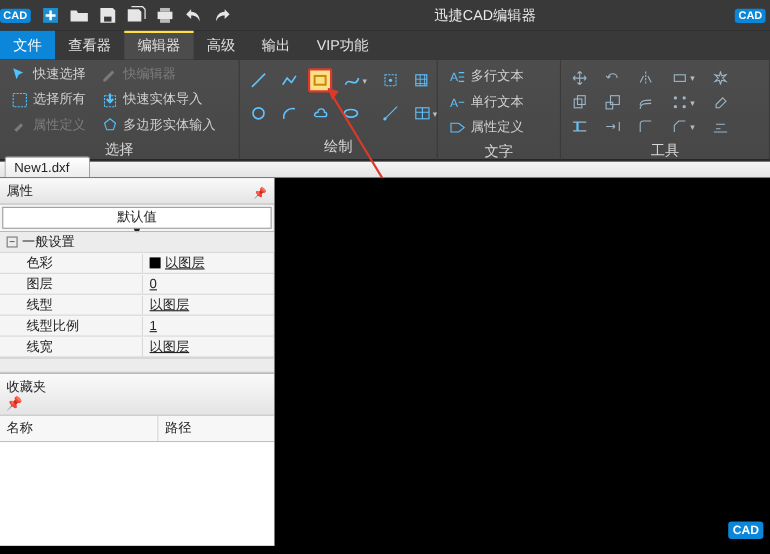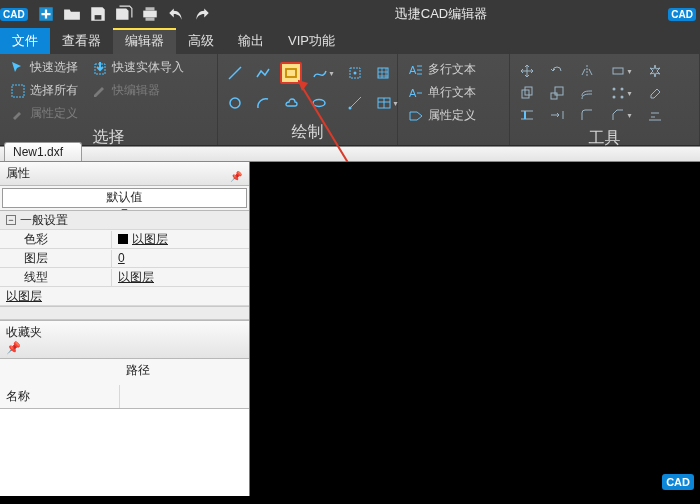--- a/index.html
+++ b/index.html
@@ -9,21 +9,21 @@
   .tb-icon svg { width:18px; height:18px; }
   .app-title { flex:1; text-align:center; font-size:13px; color:#e8e8e8; }
   .tb-cad-badge { background:#0b86d8; border-radius:3px; padding:1px 3px; font-size:10px; font-weight:bold; color:#fff; margin-right:4px; }
   .menubar { height:26px; background:#393939; display:flex; align-items:flex-end; font-size:13px; color:#e0e0e0; }
   .menu-item { padding:4px 12px; cursor:pointer; display:flex; align-items:center; }
   .menu-item.filetab { background:#0b86d8; color:#fff; }
   .menu-item.active { background:#4c4c4c; border-top:2px solid #fde047; padding-top:2px; }
   .ribbon { height:92px; background:linear-gradient(#4d4d4d,#474747); display:flex; color:#d0d0d0; font-size:12px; border-bottom:1px solid #2a2a2a; position:relative; }
   .rgroup { display:flex; flex-direction:column; border-right:1px solid #3a3a3a; padding:2px 6px 0 6px; }
   .rgroup .body { flex:1; display:flex; }
-  .rgroup .label { text-align:center; font-size:16px; color:#d8d8d8; padding:2px 0 3px; }
+  .rgroup .label { text-align:center; font-size:13px; color:#d8d8d8; padding:2px 0 3px; }
   .stackbtn { display:flex; align-items:center; gap:4px; padding:3px 4px; cursor:pointer; white-space:nowrap; }
   .stackbtn.disabled { color:#7d7d7d; }
   .stackcol { display:flex; flex-direction:column; gap:0px; }
   .ricon { width:16px; height:16px; display:inline-flex; align-items:center; justify-content:center; }
   .ricon svg { width:16px; height:16px; }
   .toolgrid { display:grid; grid-auto-flow:column; grid-template-rows:repeat(2,28px); gap:2px 6px; align-content:start; }
   .toolgrid3 { display:grid; grid-auto-flow:column; grid-template-rows:repeat(3,22px); gap:0px 8px; align-content:start; }
   .tbtn { width:22px; height:22px; display:flex; align-items:center; justify-content:center; cursor:pointer; }
   .tbtn svg { width:16px; height:16px; }
   .tbtn.wide { width:30px; }
@@ -32,30 +32,30 @@
   .tabstrip { height:16px; background:linear-gradient(#f5f5f5,#e4e4e4); border-top:1px solid #888; border-bottom:1px solid #888; display:flex; align-items:flex-end; padding-left:4px; }
   .doctab { background:linear-gradient(#fff,#ececec); border:1px solid #9a9a9a; border-bottom:none; padding:2px 18px 2px 8px; font-size:12px; color:#222; border-radius:3px 3px 0 0; position:relative; }
   .main { display:flex; height:334px; }
   .panel { width:250px; background:#f5f5f5; border-right:1px solid #7a7a7a; font-size:12px; color:#222; display:flex; flex-direction:column; }
   .panel-head { background:linear-gradient(#fafafa,#e4e4e4); border-bottom:1px solid #b8b8b8; padding:3px 6px; display:flex; justify-content:space-between; align-items:flex-end; }
   .panel-head .pin { font-size:10px; }
   .combo { margin:2px; height:20px; border:1px solid #9a9a9a; background:#fff; display:flex; align-items:center; justify-content:space-between; padding:0 4px;flex-direction:column; }
   .combo .caret { font-size:10px; }
   .proptable { border-top:1px solid #b8b8b8; }
   .proprow { display:flex; border-bottom:1px solid #d8d8d8; height:19px; align-items:center; }
-  .proprow .k { width:112px; padding-left:24px; border-right:1px solid #d8d8d8; }
+  .proprow .k { width:130px; padding-left:24px; border-right:1px solid #d8d8d8; }
   .proprow .v { flex:1; padding-left:6px; display:flex; align-items:center; gap:4px;text-decoration:underline; }
   .proprow.header { background:#ececec; }
   .proprow.header .k { padding-left:6px; width:100%; border-right:none; display:flex; align-items:center; gap:4px; }
   .sq { width:10px; height:10px; background:#000; display:inline-block; }
   .collapse { width:10px; height:10px; border:1px solid #777; display:inline-flex; align-items:center; justify-content:center; font-size:9px; line-height:1; }
   .fav-head { background:linear-gradient(#fafafa,#e4e4e4); border-top:1px solid #b8b8b8; border-bottom:1px solid #b8b8b8; padding:3px 6px; display:flex; justify-content:space-between;flex-direction:column; }
   .fav-cols { display:flex; border-bottom:1px solid #b8b8b8; background:#f7f7f7; }
   .fav-cols div { padding:3px 6px; }
-  .fav-cols .c1 { width:120px; border-right:1px solid #d8d8d8;margin-top:26px; }
+  .fav-cols .c1 { width:144px; border-right:1px solid #d8d8d8; }
   .fav-body { flex:1; background:#fff; }
   .canvas { flex:1; background:#000; position:relative; }
   .annot-line { position:absolute; left:298px; top:80px; width:240px; height:240px; pointer-events:none; }
   .annot-text { position:absolute; left:406px; top:296px; color:#d93a2a; font-size:26px; font-family:"SimSun",serif; }
   .cad-watermark { position:absolute; right:6px; bottom:6px; background:#0b86d8; color:#fff; font-weight:bold; font-size:11px; padding:2px 4px; border-radius:3px; }
 </style>
 </head>
 <body>
 
 <div class="titlebar">
@@ -137,36 +137,44 @@
         <div class="stackbtn disabled">
             <span class="ricon">
               <svg viewBox="0 0 16 16">
                 <path d="M3 12l6-6 2 2-6 6z" fill="#7a7a7a"></path>
               </svg>
             </span>
             <span>属性定义</span>
           </div>
       </div>
       <div class="stackcol" style="margin-left:6px">
+        <div class="stackbtn disabled">
+            <span class="ricon">
+              <svg viewBox="0 0 16 16">
+                <path d="M2 12l8-8 2 2-8 8H2z" fill="#7a7a7a"></path>
+              </svg>
+            </span>
+            <span>快编辑器</span>
+          </div>
         <div class="stackbtn">
             <span class="ricon">
               <svg viewBox="0 0 16 16">
                 <path d="M8 2v8M5 7l3 3 3-3" stroke="#4fc3ff" fill="none" stroke-width="2"></path>
                 <rect x="3" y="4" width="10" height="10" fill="none" stroke="#4fc3ff" stroke-dasharray="2 1"></rect>
               </svg>
             </span>
             <span>快速实体导入</span>
           </div>
-        <div class="stackbtn disabled">
-            <span class="ricon">
-              <svg viewBox="0 0 16 16">
-                <path d="M2 12l8-8 2 2-8 8H2z" fill="#7a7a7a"></path>
-              </svg>
-            </span>
-            <span>快编辑器</span>
+        <div class="stackbtn">
+            <span class="ricon">
+              <svg viewBox="0 0 16 16">
+                <path d="M8 2l5 4-2 6H5L3 6z" fill="none" stroke="#4fc3ff"></path>
+              </svg>
+            </span>
+            <span>多边形实体输入</span>
           </div>
       </div>
     </div>
     <div class="label">选择</div>
   </div>
 
   <div class="rgroup" style="width:180px">
     <div class="body">
       <div class="toolgrid" style="padding-top:6px">
         <span class="tbtn">
@@ -262,20 +270,21 @@
         <div class="stackbtn">
             <span class="ricon">
               <svg viewBox="0 0 16 16">
                 <path d="M2 4h7l5 4-5 4H2z" fill="none" stroke="#5ec3ff"></path>
               </svg>
             </span>
             <span>属性定义</span>
           </div>
       </div>
     </div>
+    <div class="label">文字</div>
   </div>
 
   <div class="rgroup" style="flex:1">
     <div class="body">
       <div class="toolgrid3" style="padding-top:4px">
         <span class="tbtn">
             <svg viewBox="0 0 16 16">
               <path d="M8 2v12M2 8h12M8 2l-2 2M8 2l2 2M8 14l-2-2M8 14l2-2M2 8l2-2M2 8l2 2M14 8l-2-2M14 8l-2 2" stroke="#9cb6c7" fill="none"></path>
             </svg>
           </span>
@@ -401,20 +410,25 @@
         </div>
       <div class="proprow">
           <div class="k">图层</div>
           <div class="v">0</div>
         </div>
       <div class="proprow">
           <div class="k">线型</div>
           <div class="v">以图层</div>
         </div>
       <div class="proprow">
+          <div class="k">线型比例</div>
+          <div class="v">1</div>
+        </div>
+      <div class="proprow">
+          <div class="k">线宽</div>
           <div class="v">以图层</div>
         </div>
     </div>
     <div style="height:14px;background:#ececec;border-top:1px solid #c8c8c8;border-bottom:1px solid #c8c8c8"></div>
     <div class="fav-head">
       <span>收藏夹</span>
       <span class="pin">📌</span>
     </div>
     <div class="fav-cols">
       <div class="c1">名称</div>

